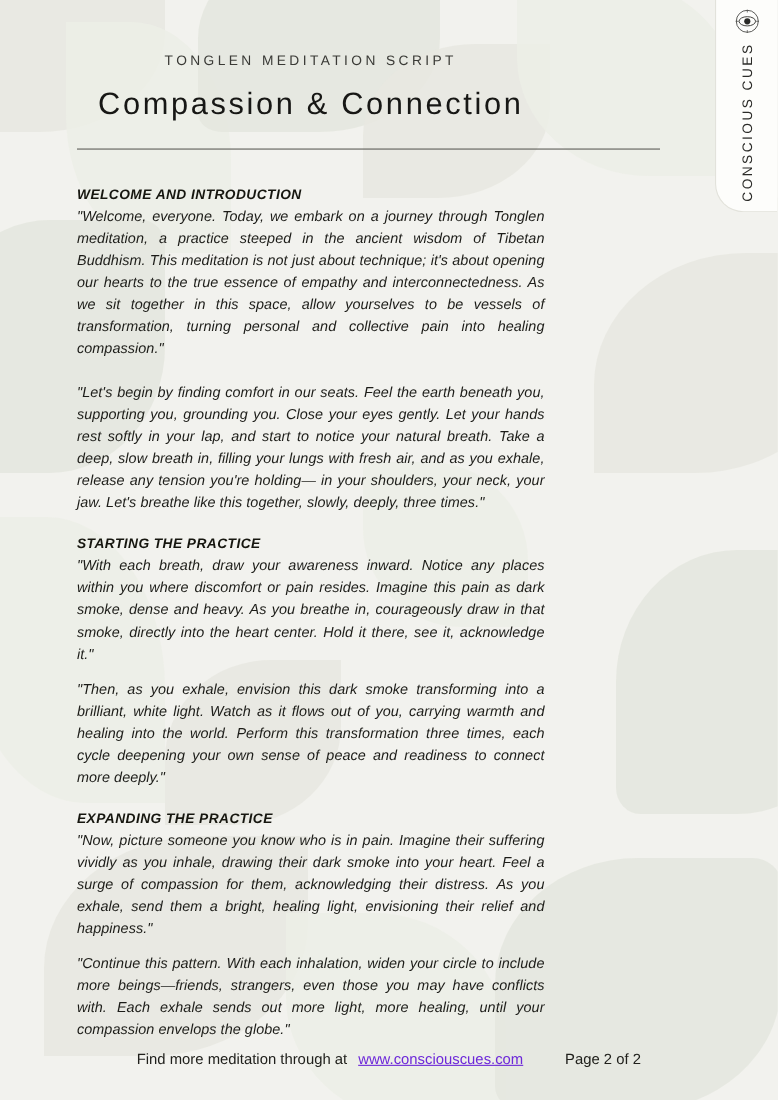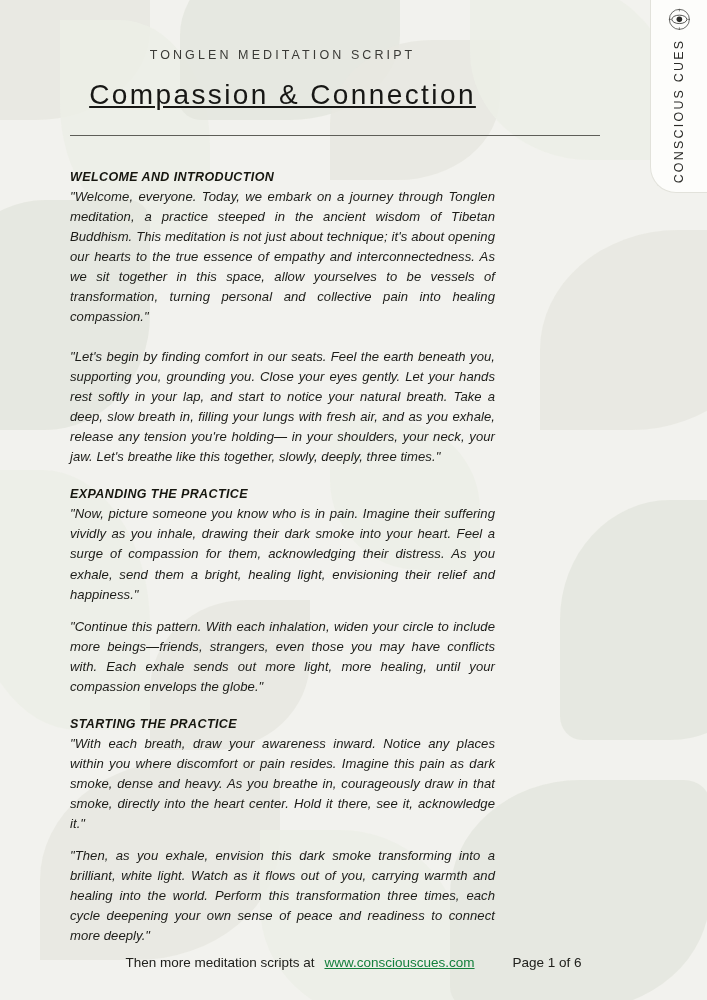--- a/index.html
+++ b/index.html
@@ -90,21 +90,20 @@
     text-transform: uppercase;
     margin: 0 0 14px 0;
     font-weight: 400;
   }
   .doc-title {
     font-size: 28px;
     letter-spacing: 2.4px;
     font-weight: 400;
     color: #171715;
     margin: 17px 0 24px 0;
-    text-decoration: underline;
   }
   .rule {
     height: 1px;
     background: #5e5e58;
     width: 530px;
     margin: 0 auto 30px auto;
   }
 
   
   .content { padding-top: 4px; }
@@ -135,21 +134,21 @@
     bottom: 30px;
     display: flex;
     align-items: center;
     justify-content: center;
     gap: 10px;
     font-size: 13.5px;
     color: #20201c;
     z-index: 3;
   }
   .footer-link {
-    color: #15803d;
+    color: #6d28d9;
     text-decoration: underline;
   }
   .footer-page {
     margin-left: 28px;
   }
 </style>
 </head>
 <body>
 
 <div class="bg-decor">
@@ -201,31 +200,31 @@
     <section class="section">
       <h2 class="section-heading">WELCOME AND INTRODUCTION</h2>
       <p class="para">"Welcome, everyone. Today, we embark on a journey through Tonglen meditation, a practice steeped in the ancient wisdom of Tibetan Buddhism. This meditation is not just about technique; it's about opening our hearts to the true essence of empathy and interconnectedness. As we sit together in this space, allow yourselves to be vessels of transformation, turning personal and collective pain into healing compassion."</p>
     </section>
 
     <section class="section">
       <p class="para">"Let's begin by finding comfort in our seats. Feel the earth beneath you, supporting you, grounding you. Close your eyes gently. Let your hands rest softly in your lap, and start to notice your natural breath. Take a deep, slow breath in, filling your lungs with fresh air, and as you exhale, release any tension you're holding— in your shoulders, your neck, your jaw. Let's breathe like this together, slowly, deeply, three times."</p>
     </section>
 
     <section class="section">
+      <h2 class="section-heading">STARTING THE PRACTICE</h2>
+      <p class="para">"With each breath, draw your awareness inward. Notice any places within you where discomfort or pain resides. Imagine this pain as dark smoke, dense and heavy. As you breathe in, courageously draw in that smoke, directly into the heart center. Hold it there, see it, acknowledge it."</p>
+      <p class="para">"Then, as you exhale, envision this dark smoke transforming into a brilliant, white light. Watch as it flows out of you, carrying warmth and healing into the world. Perform this transformation three times, each cycle deepening your own sense of peace and readiness to connect more deeply."</p>
+    </section>
+
+    <section class="section">
       <h2 class="section-heading">EXPANDING THE PRACTICE</h2>
       <p class="para">"Now, picture someone you know who is in pain. Imagine their suffering vividly as you inhale, drawing their dark smoke into your heart. Feel a surge of compassion for them, acknowledging their distress. As you exhale, send them a bright, healing light, envisioning their relief and happiness."</p>
       <p class="para">"Continue this pattern. With each inhalation, widen your circle to include more beings—friends, strangers, even those you may have conflicts with. Each exhale sends out more light, more healing, until your compassion envelops the globe."</p>
     </section>
 
-    <section class="section">
-      <h2 class="section-heading">STARTING THE PRACTICE</h2>
-      <p class="para">"With each breath, draw your awareness inward. Notice any places within you where discomfort or pain resides. Imagine this pain as dark smoke, dense and heavy. As you breathe in, courageously draw in that smoke, directly into the heart center. Hold it there, see it, acknowledge it."</p>
-      <p class="para">"Then, as you exhale, envision this dark smoke transforming into a brilliant, white light. Watch as it flows out of you, carrying warmth and healing into the world. Perform this transformation three times, each cycle deepening your own sense of peace and readiness to connect more deeply."</p>
-    </section>
-
   </main>
 </div>
 
 <footer class="doc-footer">
-  <span>Then more meditation scripts at</span>
+  <span>Find more meditation through at</span>
   <a class="footer-link" href="#">www.consciouscues.com</a>
-  <span class="footer-page">Page 1 of 6</span>
+  <span class="footer-page">Page 2 of 2</span>
 </footer>
 
 </body></html>

